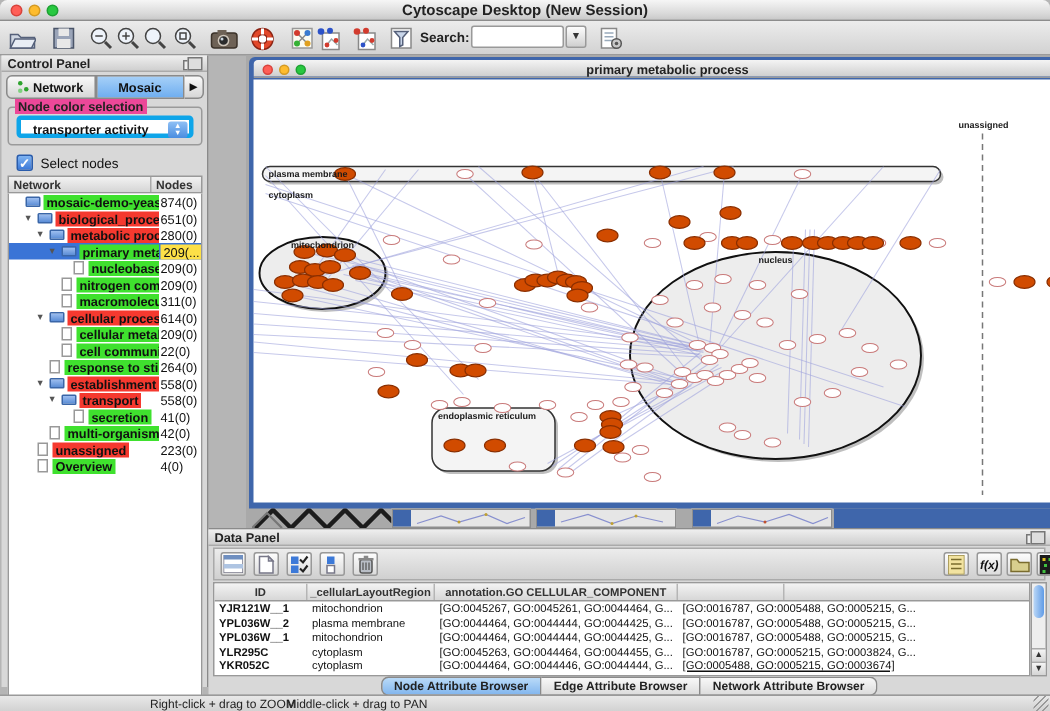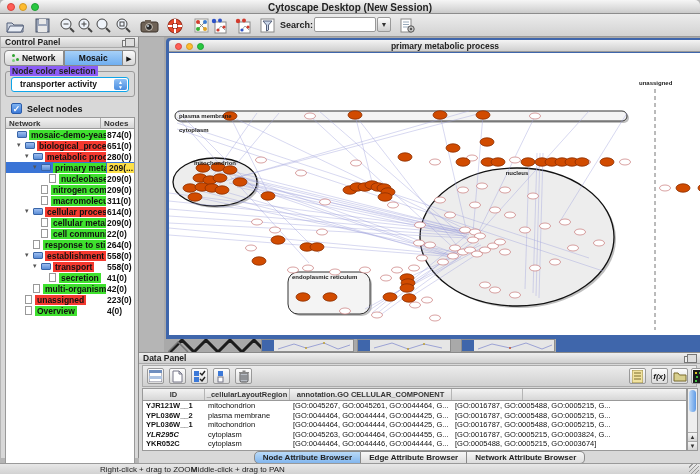--- a/index.html
+++ b/index.html
@@ -30,42 +30,42 @@
   .ctabs { left:3px; top:13px; width:132px; height:16px; display:flex; }
   .ctab { flex:1; height:16px; border:1px solid #8a8a8a; background:linear-gradient(#fafafa,#d6d6d6);
     font-size:8.5px; font-weight:bold; display:flex; align-items:center; justify-content:center; gap:2px; }
   .ctab.first { border-radius:4px 0 0 4px; }
   .ctab.sel { background:linear-gradient(#a6d0f8,#6faef0); }
   .ctab-more { width:13px; height:16px; border:1px solid #8a8a8a; border-left:none; border-radius:0 4px 4px 0;
     background:linear-gradient(#fafafa,#d6d6d6); font-size:7px; line-height:15px; text-align:center; }
   .net-ic { width:8px; height:8px; display:inline-block; position:relative; }
   .net-ic i { position:absolute; width:3px; height:3px; border-radius:50%; background:#2fa32f; }
   .groupbox { left:4px; top:34px; width:130px; height:26px; border:1px solid #9a9a9a; border-radius:3px; }
-  .grouplbl { left:9px; top:29px; font-size:8.5px; font-weight:bold; background:#8b5cf6; padding:0 2px; color:#222;text-align:right; }
-  .dropdown { left:10px; top:40px; width:118px; height:15px; background:#fff; border:1px solid #0ea5e9; border-radius:3px;
+  .grouplbl { left:9px; top:29px; font-size:8.5px; font-weight:bold; background:#ec4899; padding:0 2px; color:#222;text-align:right; }
+  .dropdown { left:10px; top:40px; width:118px; height:15px; background:#fff; border:3px solid #0ea5e9; border-radius:3px;
     font-size:8.5px; font-weight:bold; line-height:13px; padding-left:8px; }
   .dd-btn { right:1px; top:1px; width:13px; height:11px; background:linear-gradient(#8fc0f5,#4a8de0); border-radius:2px;
     color:#fff; font-size:5px; text-align:center; line-height:5px; padding-top:1px; }
   .cbx { left:10px; top:66px; width:11px; height:11px; background:linear-gradient(#7fb4f2,#3c79d8); border:1px solid #2a5cab;
     border-radius:2px; color:#fff; font-size:9px; line-height:10px; text-align:center; font-weight:bold; }
-  .cbx-lbl { left:26px; top:67px; font-size:9px; font-weight:bold; color:#111; }
+  .cbx-lbl { left:26px; top:67px; font-size:9px; font-weight:normal; color:#111; }
   .treehdr { left:4px; top:80px; width:130px; height:12px; display:flex;
     background:linear-gradient(#f2f2f2,#d5d5d5); border:1px solid #999; font-size:8px; font-weight:bold; color:#333; }
   .treehdr div { padding:1px 3px; }
   .treehdr .c1 { width:95px; border-right:1px solid #aaa; }
   .treebox { left:4px; top:92px; width:130px; height:360px; background:#fff; border:1px solid #999; border-top:none; overflow:hidden; }
   .trow { position:relative; height:11px; width:100%; }
   .trow.sel { background:#3a74d6; }
   .tarrow { position:absolute; top:1px; font-size:7px; color:#555; }
   .tfolder { position:absolute; top:2px; width:10px; height:7px; background:linear-gradient(#9dbef0,#5b8dd6); border:1px solid #3a66a8; border-radius:1px; }
   .tdoc { position:absolute; top:1px; width:7px; height:9px; background:#fff; border:1px solid #999; }
   .tlabel { position:absolute; top:0.5px; font-size:8.5px; font-weight:bold; white-space:nowrap; overflow:hidden; padding:0 2px; line-height:10px; }
   .tlabel.green { background:#3fe12e; }
   .tlabel.red { background:#f5392f; }
-  .tcount { position:absolute; left:101px; top:0.5px; font-size:8.5px; line-height:10px; white-space:nowrap;font-weight:bold; }
+  .tcount { position:absolute; left:101px; top:0.5px; font-size:8.5px; line-height:10px; white-space:nowrap; }
   .tcount.green { background:#fde047; padding:0 2px; }
 
   
   .desktop { left:140px; top:37px; width:664px; height:315px; background:#a9a9a9;margin-left:24px; }
   .mainwin { left:2px; top:1px; width:558px; height:301px; background:#3f66ab; border-radius:4px 4px 0 0; }
   .mwtitle { left:3px; top:2px; width:552px; height:12px; background:linear-gradient(#f4f4f4,#cfcfcf);
     border-radius:3px 3px 0 0; border-bottom:1px solid #999; }
   .mwtitle .title-text { font-size:8.5px; top:1px; }
   .mwtl { width:7px; height:7px; border-radius:50%; top:2.5px; }
   .canvas { left:3px; top:15px; width:552px; height:282px; background:#fff; }
@@ -670,30 +670,30 @@
         <div class="c2" style="width: 162px;">[GO:0044464, GO:0044444, GO:0044425, G...</div>
         <div class="c3" style="width: 163px;">[GO:0016787, GO:0005488, GO:0005215, G...</div>
       </div>
       <div class="drow">
         <div class="c0" style="width: 62px;">YPL036W__1</div>
         <div class="c1" style="width: 85px;">mitochondrion</div>
         <div class="c2" style="width: 162px;">[GO:0044464, GO:0044444, GO:0044425, G...</div>
         <div class="c3" style="width: 163px;">[GO:0016787, GO:0005488, GO:0005215, G...</div>
       </div>
       <div class="drow">
-        <div class="c0" style="width: 62px; font-style: italic;">YLR295C</div>
+        <div class="c0" style="width: 62px;">YLR295C</div>
         <div class="c1" style="width: 85px;">cytoplasm</div>
         <div class="c2" style="width: 162px;">[GO:0045263, GO:0044464, GO:0044455, G...</div>
         <div class="c3" style="width: 163px;">[GO:0016787, GO:0005215, GO:0003824, G...</div>
       </div>
       <div class="drow">
         <div class="c0" style="width: 62px;">YKR052C</div>
         <div class="c1" style="width: 85px;">cytoplasm</div>
         <div class="c2" style="width: 162px;">[GO:0044464, GO:0044446, GO:0044444, G...</div>
-        <div class="c3" style="width: 163px;">[GO:0005488, GO:0005215, GO:0003674]</div>
+        <div class="c3" style="width: 163px; text-decoration: underline;">[GO:0005488, GO:0005215, GO:0003674]</div>
       </div>
       <div class="drow">
         <div class="c0" style="width: 62px;">YDR039C__1</div>
         <div class="c1" style="width: 85px;">mitochondrion</div>
         <div class="c2" style="width: 162px;">[GO:0044464, GO:0044444, GO:0044425, G...</div>
         <div class="c3" style="width: 163px;">[GO:0016787, GO:0005488, GO:0005215, G...</div>
       </div>
     </div>
   <div class="abs dscroll">
     <div class="abs dthumb"></div>

